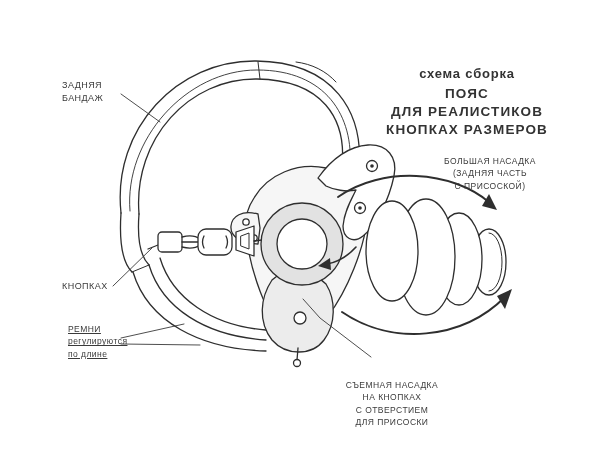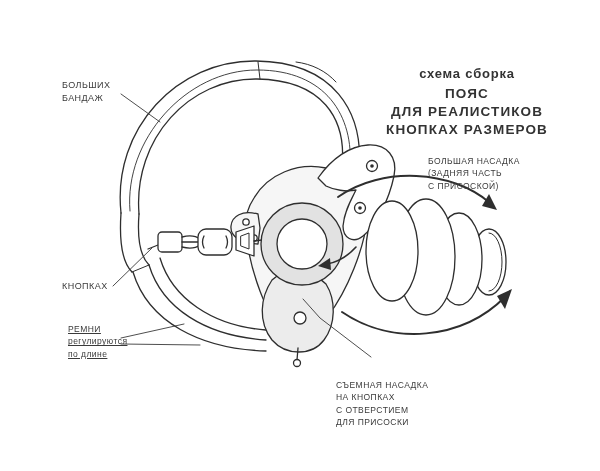--- a/index.html
+++ b/index.html
@@ -6,21 +6,21 @@
   body{
     width:600px;height:471px;background:#ffffff;position:relative;overflow:hidden;
     font-family:"Liberation Sans", sans-serif;
   }
   .canvas{position:absolute;left:0;top:0;width:600px;height:471px;}
   .label{
     position:absolute;color:#3a3a3a;font-size:9px;letter-spacing:.45px;
     line-height:1.45;white-space:pre-line;
   }
   .label.small{font-size:8.5px;}
-  .label.center{}
+  .label.center{text-align:center;}
   .title{
     position:absolute;left:383px;top:66px;width:168px;text-align:center;color:#333333;font-weight:bold;
   }
   .title .sub{font-size:13px;letter-spacing:.8px;margin-bottom:4px;}
   .title .big{font-size:13.5px;letter-spacing:1.1px;line-height:1.35;}
 </style>
 </head>
 <body>
 
 <svg class="canvas" viewBox="0 0 600 471" xmlns="http://www.w3.org/2000/svg">
@@ -114,21 +114,21 @@
   </g>
 </svg>
 
 <div class="title">
   <div class="sub">схема сборка</div>
   <div class="big">ПОЯС</div>
   <div class="big">ДЛЯ РЕАЛИСТИКОВ</div>
   <div class="big">КНОПКАХ РАЗМЕРОВ</div>
 </div>
 
-<div class="label" style="left:62px;top:79px;">БОЛЬШИХ
+<div class="label" style="left:62px;top:79px;">ЗАДНЯЯ
 БАНДАЖ</div>
 <div class="label" style="left:62px;top:280px;">КНОПКАХ</div>
 <div class="label small" style="left:68px;top:323px;text-decoration:underline;">РЕМНИ
 регулируются
 по длине</div>
 <div class="label small center" style="left:428px;top:155px;width:124px;">БОЛЬШАЯ НАСАДКА
 (ЗАДНЯЯ ЧАСТЬ
 С ПРИСОСКОЙ)</div>
 <div class="label small center" style="left:336px;top:354px;width:112px;margin-top:25px;">СЪЕМНАЯ НАСАДКА
 НА КНОПКАХ

